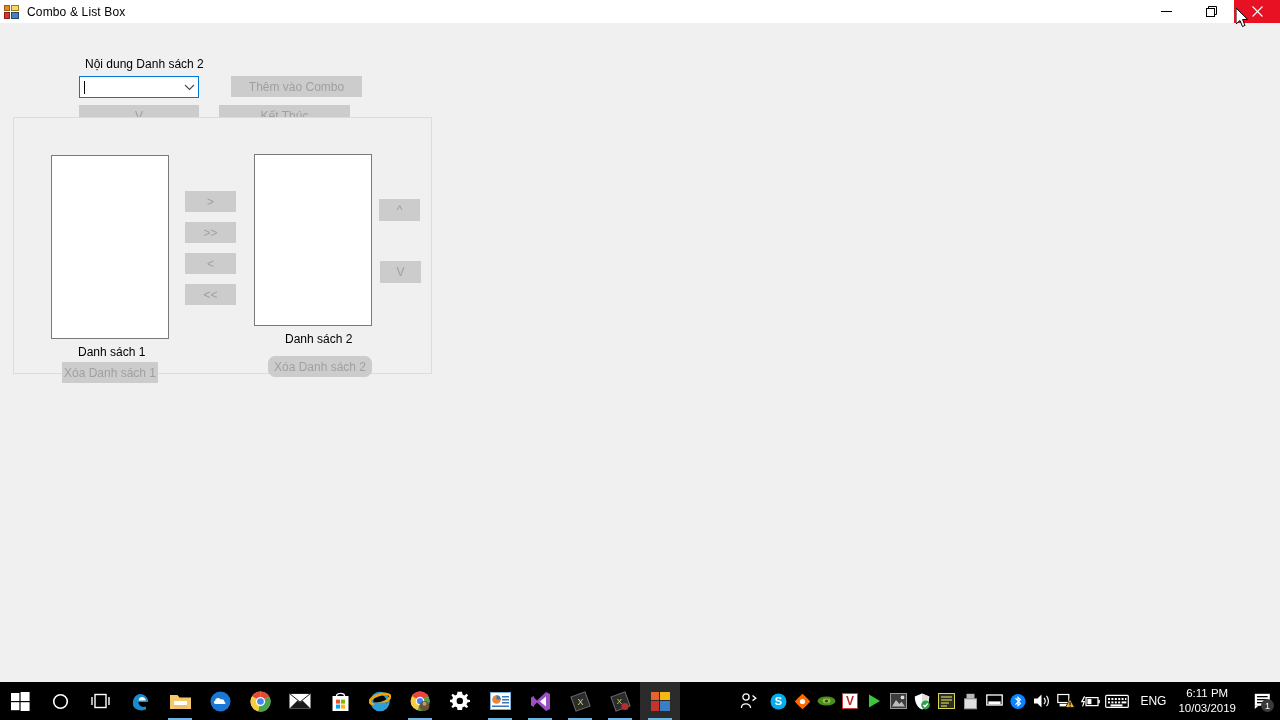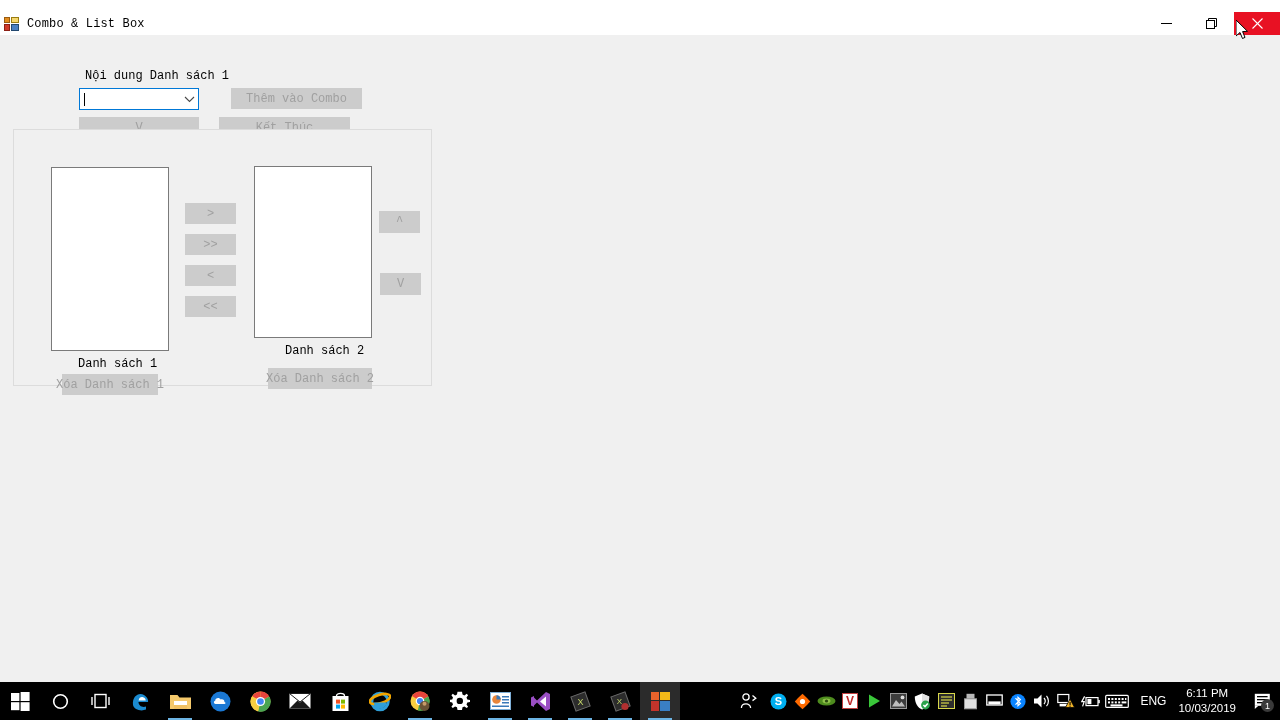--- a/index.html
+++ b/index.html
@@ -6,24 +6,23 @@
   html, body {
     width: 1280px; height: 720px;
     overflow: hidden;
     font-family: "Liberation Sans", sans-serif;
     background: #ffffff;
   }
 
   
   #app-window {
     position: absolute;
-    left: 0; top: 12px;
+    left: 0; top: 0;
     width: 1112px; height: 682px;
     background: #f0f0f0;
-    font-family: Liberation Mono, monospace;
   }
 
   
   #title-bar {
     position: absolute; left: 0; top: 0;
     width: 1280px; height: 23px;
     background: #ffffff;
     display: flex; align-items: center;
   }
   #title-icon {
@@ -132,21 +131,21 @@
 
   #btn-to-right   { left: 185px; top: 168px; width: 51px; height: 21px; }
   #btn-to-right-all { left: 185px; top: 199px; width: 51px; height: 21px; }
   #btn-to-left    { left: 185px; top: 230px; width: 51px; height: 21px; }
   #btn-to-left-all{ left: 185px; top: 261px; width: 51px; height: 21px; }
 
   #btn-move-up   { left: 379px; top: 176px; width: 41px; height: 22px; }
   #btn-move-down { left: 380px; top: 238px; width: 41px; height: 22px; }
 
   #btn-clear-1 { left: 62px;  top: 339px; width: 96px; height: 21px; }
-  #btn-clear-2 { left: 268px; top: 333px; width: 104px; height: 21px; }
+  #btn-clear-2 { left: 268px; top: 333px; width: 104px; height: 21px; border-radius: 7px; }
 
   
   #mouse-cursor {
     position: absolute;
     left: 1236px; top: 8px;
     width: 14px; height: 22px;
     pointer-events: none;
     z-index: 60;
   }
 
@@ -239,21 +238,21 @@
         <svg width="11" height="11" viewBox="0 0 11 11">
           <line x1="0.5" y1="0.5" x2="10.5" y2="10.5" stroke-width="1.1"></line>
           <line x1="10.5" y1="0.5" x2="0.5" y2="10.5" stroke-width="1.1"></line>
         </svg>
       </div>
     </div>
   </div>
 
   <div id="form-body">
 
-    <div class="lbl" style="left:85px; top:34px;">Nội dung Danh sách 1</div>
+    <div class="lbl" style="left:85px; top:34px;">Nội dung Danh sách 2</div>
 
     <div id="combo-wrap">
       <span id="combo-caret"></span>
       <span id="combo-input-text"></span>
       <span id="combo-arrow">
         <svg width="11" height="7" viewBox="0 0 11 7">
           <polyline points="1,1 5.5,5.5 10,1" fill="none" stroke="#4a4a4a" stroke-width="1.1"></polyline>
         </svg>
       </span>
     </div>

